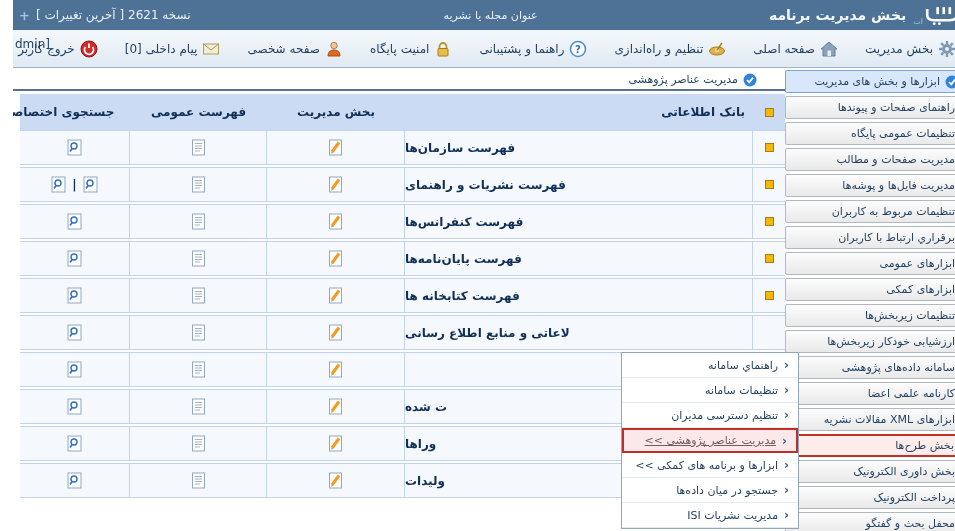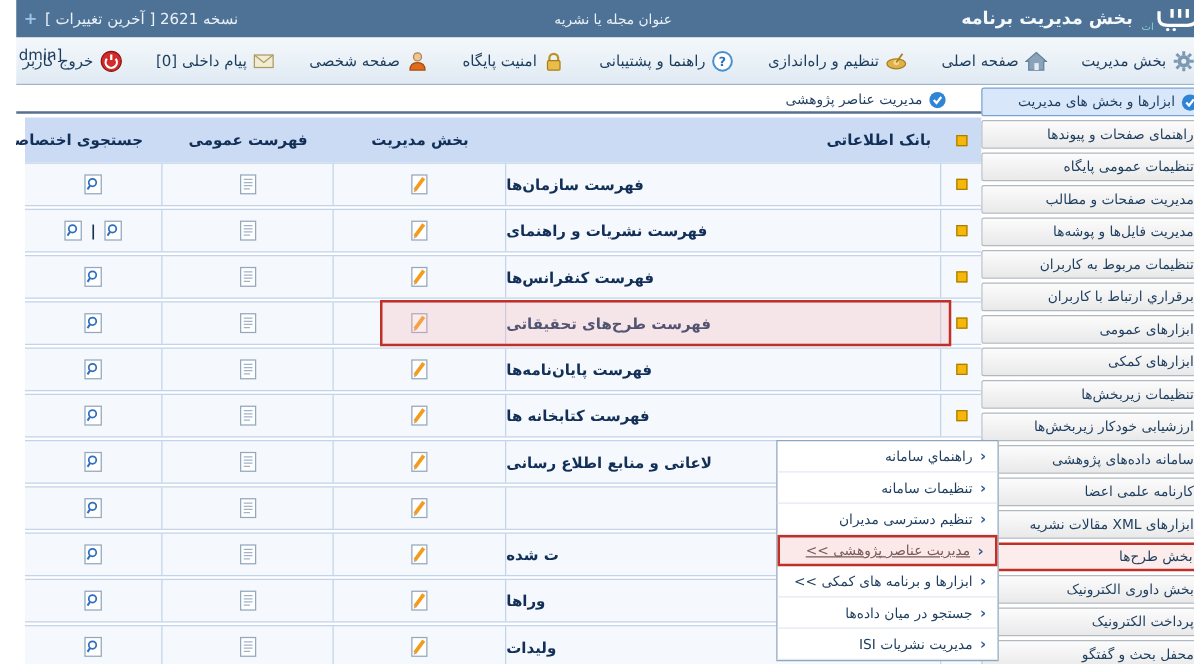--- a/index.html
+++ b/index.html
@@ -363,26 +363,26 @@
             <use href="#i-doc"></use>
           </svg>
         </div>
       <div class="c-find">
           <svg class="ic" width="17" height="17">
             <use href="#i-search"></use>
           </svg>
         </div>
     </div>
 
-    <div class="trow">
-      <div class="hot-box"></div>
+
+    <div class="trow">
       <div class="c-bullet">
           <span class="ysq"></span>
         </div>
-      <div class="c-label">فهرست طرح‌های تحقیقاتی</div>
+      <div class="c-label">فهرست پایان‌نامه‌ها</div>
       <div class="c-admin">
           <svg class="ic" width="17" height="17">
             <use href="#i-edit"></use>
           </svg>
         </div>
       <div class="c-public">
           <svg class="ic" width="17" height="17">
             <use href="#i-doc"></use>
           </svg>
         </div>
@@ -390,42 +390,20 @@
           <svg class="ic" width="17" height="17">
             <use href="#i-search"></use>
           </svg>
         </div>
     </div>
 
     <div class="trow">
       <div class="c-bullet">
           <span class="ysq"></span>
         </div>
-      <div class="c-label">فهرست پایان‌نامه‌ها</div>
-      <div class="c-admin">
-          <svg class="ic" width="17" height="17">
-            <use href="#i-edit"></use>
-          </svg>
-        </div>
-      <div class="c-public">
-          <svg class="ic" width="17" height="17">
-            <use href="#i-doc"></use>
-          </svg>
-        </div>
-      <div class="c-find">
-          <svg class="ic" width="17" height="17">
-            <use href="#i-search"></use>
-          </svg>
-        </div>
-    </div>
-
-    <div class="trow">
-      <div class="c-bullet">
-          <span class="ysq"></span>
-        </div>
       <div class="c-label">فهرست کتابخانه ها</div>
       <div class="c-admin">
           <svg class="ic" width="17" height="17">
             <use href="#i-edit"></use>
           </svg>
         </div>
       <div class="c-public">
           <svg class="ic" width="17" height="17">
             <use href="#i-doc"></use>
           </svg>

